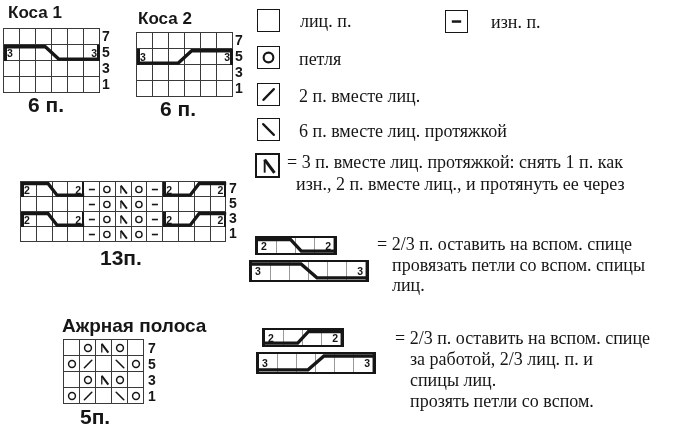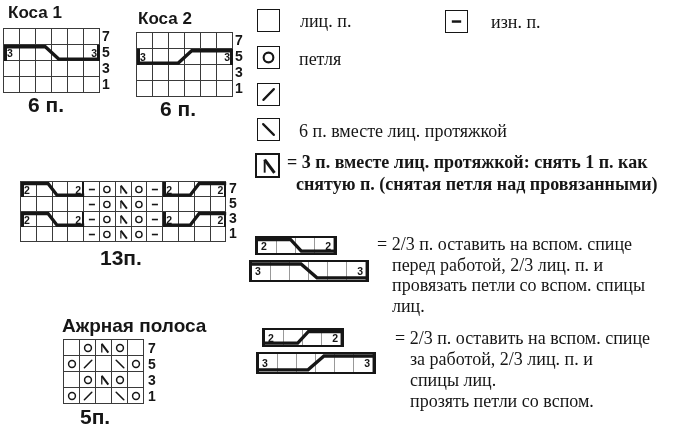--- a/index.html
+++ b/index.html
@@ -155,37 +155,38 @@
         <circle cx="10" cy="10" r="5.7" fill="none" stroke="#161616" stroke-width="2.5"></circle>
       </svg>
     </div>
   <div class="llabel" style="left:299px;top:49px;">петля</div>
 
   <div class="lsq" id="lsq-k2tog" style="left:257px;top:83px;">
       <svg viewBox="0 0 20 20" class="symsvg">
         <line x1="4" y1="16.3" x2="16.3" y2="3.7" stroke="#161616" stroke-width="2.6" stroke-linecap="round"></line>
       </svg>
     </div>
+  <div class="llabel" style="left:299px;top:86px;">2 п. вместе лиц.</div>
 
   <div class="lsq" id="lsq-ssk" style="left:257px;top:118px;">
       <svg viewBox="0 0 20 20" class="symsvg">
         <line x1="3.7" y1="3.7" x2="16.3" y2="16.3" stroke="#161616" stroke-width="2.6" stroke-linecap="round"></line>
       </svg>
     </div>
   <div class="llabel" style="left:299px;top:121px;">6 п. вместе лиц. протяжкой</div>
 
   <div class="lsq big" id="lsq-sk2p" style="left:255px;top:153px;">
       <svg viewBox="0 0 20 20" class="symsvg">
         <line x1="6.3" y1="3" x2="6.3" y2="17.4" stroke="#161616" stroke-width="2.1"></line>
         <line x1="6.3" y1="3" x2="17.2" y2="17.6" stroke="#161616" stroke-width="3.4"></line>
       </svg>
     </div>
-  <div class="tblock" id="block-sk2p" style="left:287px;top:152px;font-weight:bold;">
+  <div class="tblock" id="block-sk2p" style="left:287px;top:152px;">
       <div class="tline">= 3 п. вместе лиц. протяжкой: снять 1 п. как</div>
-      <div class="tline">снятую п. (снятая петля над провязанными)</div>
+      <div class="tline">изн., 2 п. вместе лиц., и протянуть ее через</div>
     </div>
 
   <div class="grid" id="azhur_kosa-grid" style="left: 20px; top: 181px; width: 205.4px; height: 60px;">
       <div class="cell" style="width: 15.8px; height: 15px;"></div>
       <div class="cell" style="width: 15.8px; height: 15px;"></div>
       <div class="cell" style="width: 15.8px; height: 15px;"></div>
       <div class="cell" style="width: 15.8px; height: 15px;"></div>
       <div class="cell" style="width: 15.8px; height: 15px;">
         <svg viewBox="0 0 20 20" class="symsvg">
           <rect x="4.5" y="8.6" width="11" height="2.9" fill="#161616"></rect>
@@ -388,21 +389,20 @@
           <svg viewBox="0 0 100 100" preserveAspectRatio="none" class="cablesvg">
             <polyline points="0,11 43,11 57,88 100,88" fill="none" stroke="#161616" stroke-width="3.3" vector-effect="non-scaling-stroke"></polyline>
           </svg>
           <span class="cdigit left">3</span>
           <span class="cdigit right">3</span>
         </div>
       </div>
     </div>
   <div class="tblock" id="block-front" style="left:377px;top:234px;">
       <div class="tline">= 2/3 п. оставить на вспом. спице</div>
-      <div class="tline">перед работой, 2/3 лиц. п. и</div>
       <div class="tline">провязать петли со вспом. спицы</div>
       <div class="tline">лиц.</div>
     </div>
 
   <div class="barwrap" id="bars-back" style="left:262px;top:328px;">
       <div class="barrow">
         <div class="lbar" style="width: 76px; height: 15px;">
           <div class="bcell" style="width: 19px;"></div>
           <div class="bcell" style="width: 19px;"></div>
           <div class="bcell" style="width: 19px;"></div>

